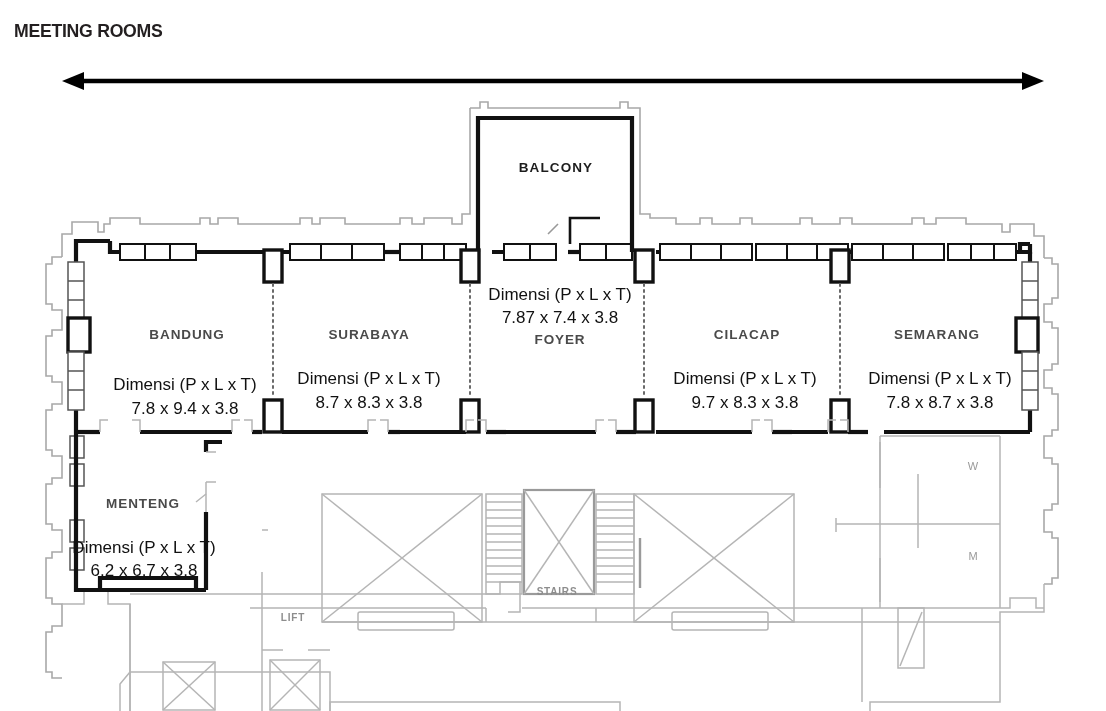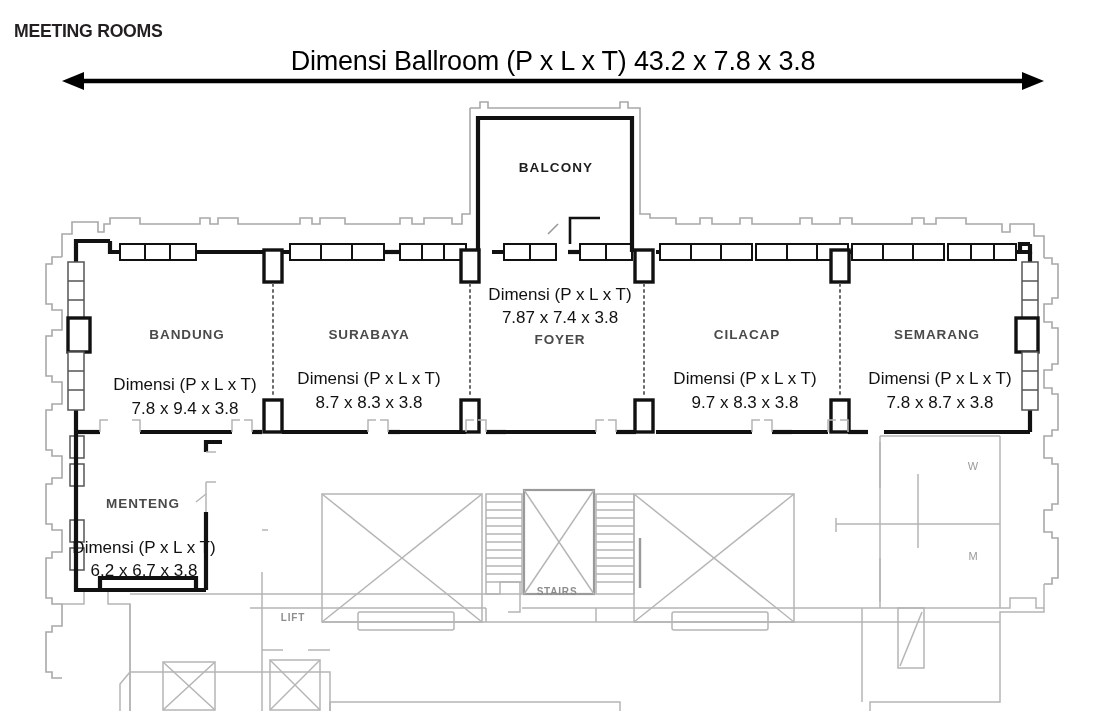--- a/index.html
+++ b/index.html
@@ -88,21 +88,20 @@
   .winbox2 { fill:#ffffff; stroke:#555555; stroke-width:1.5; }
   .colbox { fill:#ffffff; stroke:#111111; stroke-width:3.4; }
   .dotted { fill:none; stroke:#6a6a6a; stroke-width:2; stroke-dasharray:2 4; stroke-linecap:round; }
 </style>
 </head>
 <body>
 
 <div id="plan-root">
 
   <div class="heading">MEETING ROOMS</div>
-  <div class="dim-title">Dimensi Ballroom (P x L x T) 43.2 x 7.8 x 3.8</div>
 
   <svg width="1106" height="711" viewBox="0 0 1106 711">
 
     <g>
       <line x1="76" y1="69" x2="1030" y2="69" stroke="#000" stroke-width="4.5"></line>
       <polygon points="62,69 84,60 84,78" fill="#000"></polygon>
       <polygon points="1044,69 1022,60 1022,78" fill="#000"></polygon>
     </g>
 
     <g>

